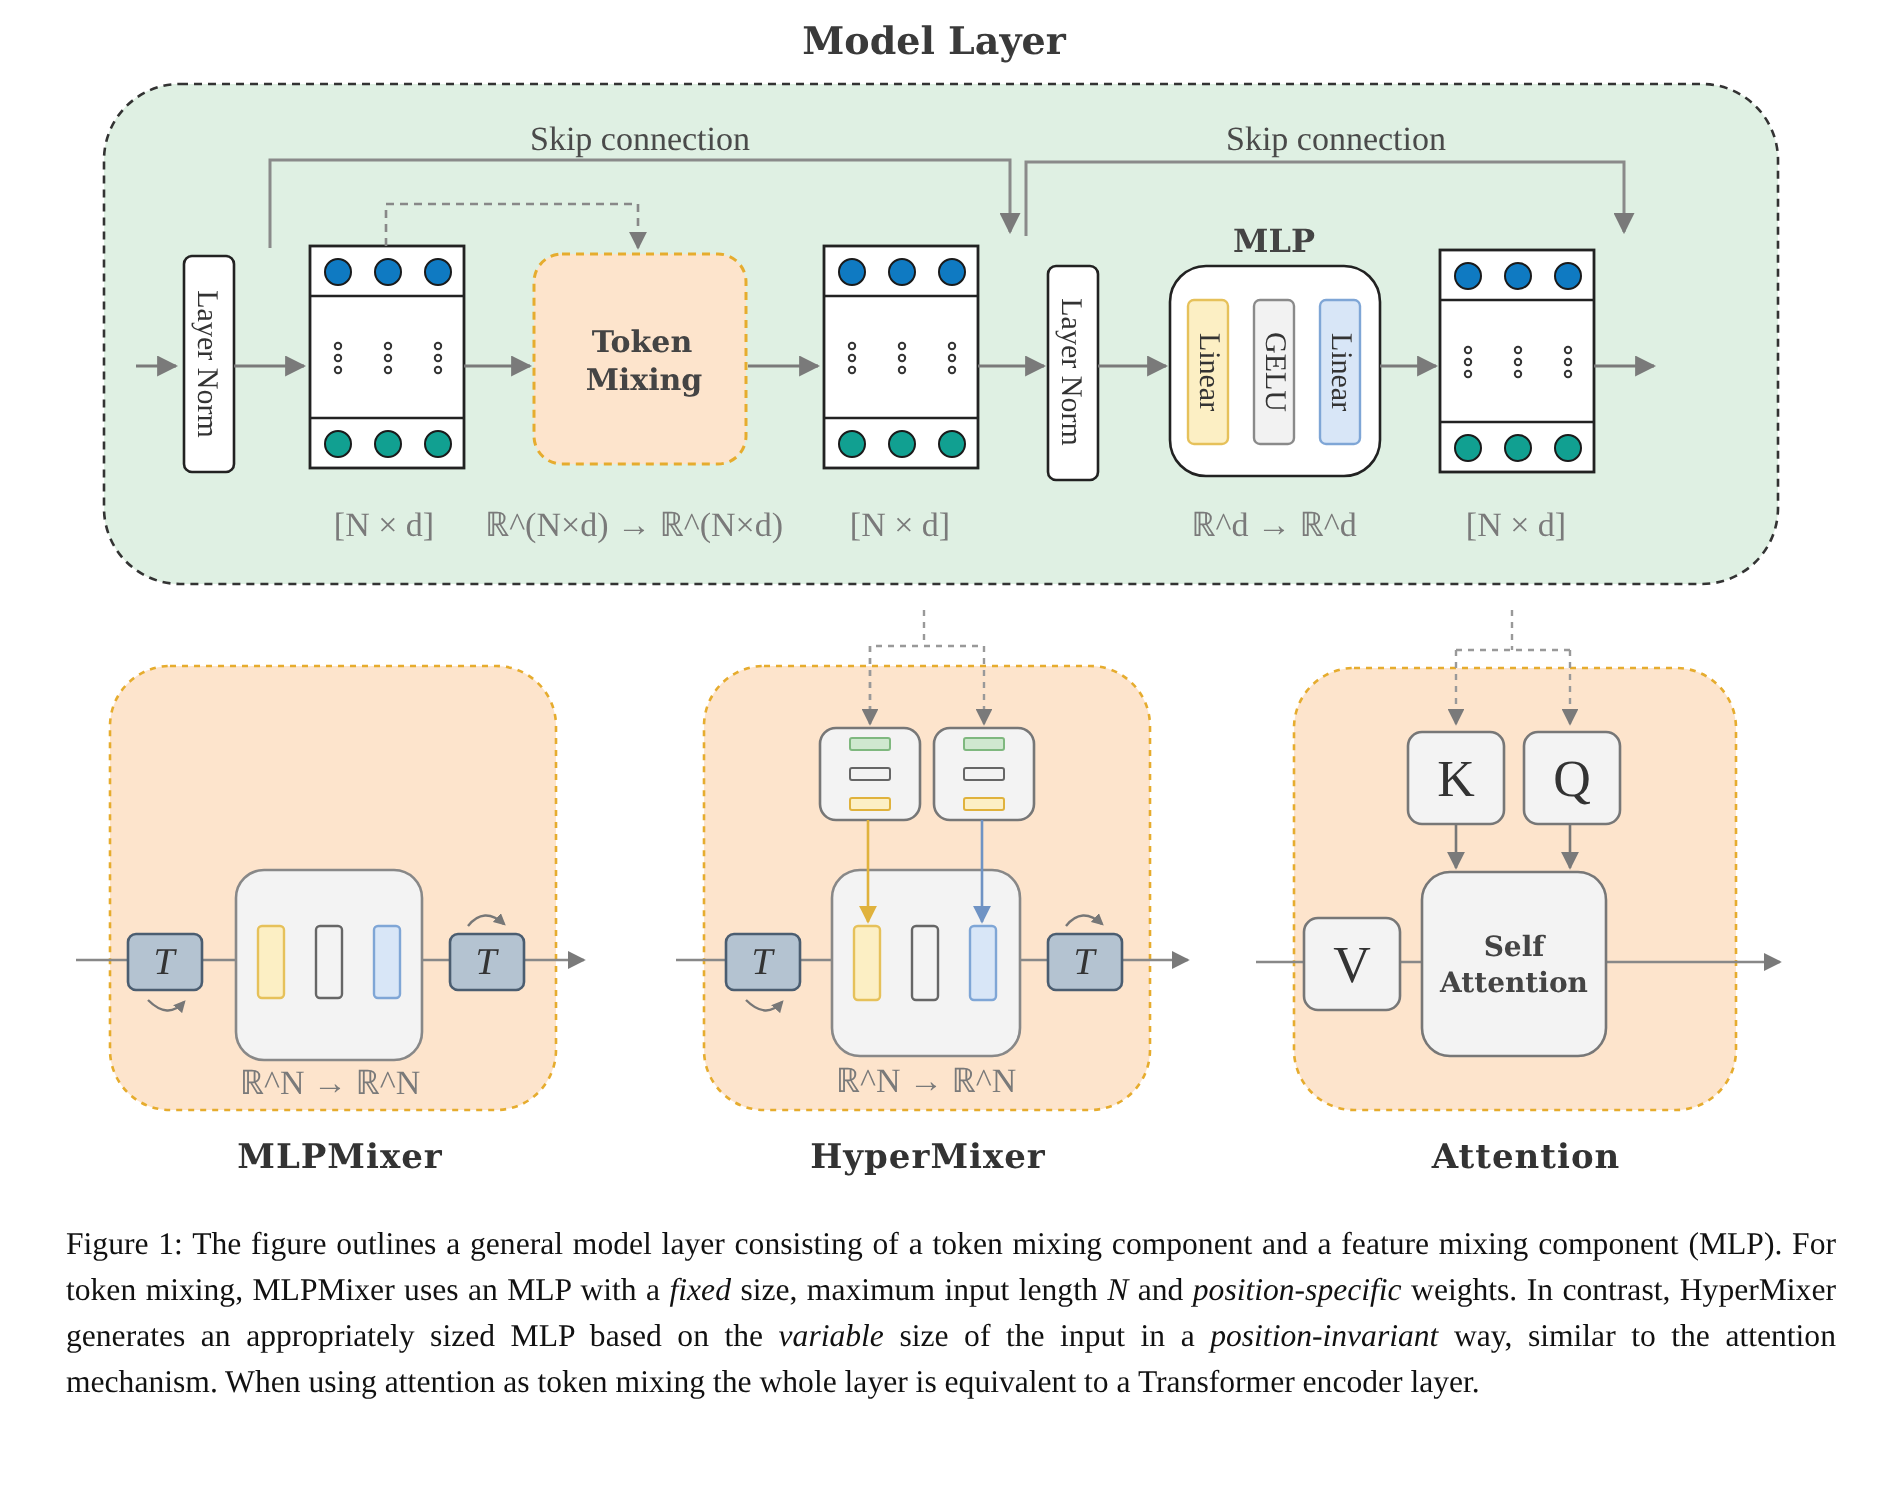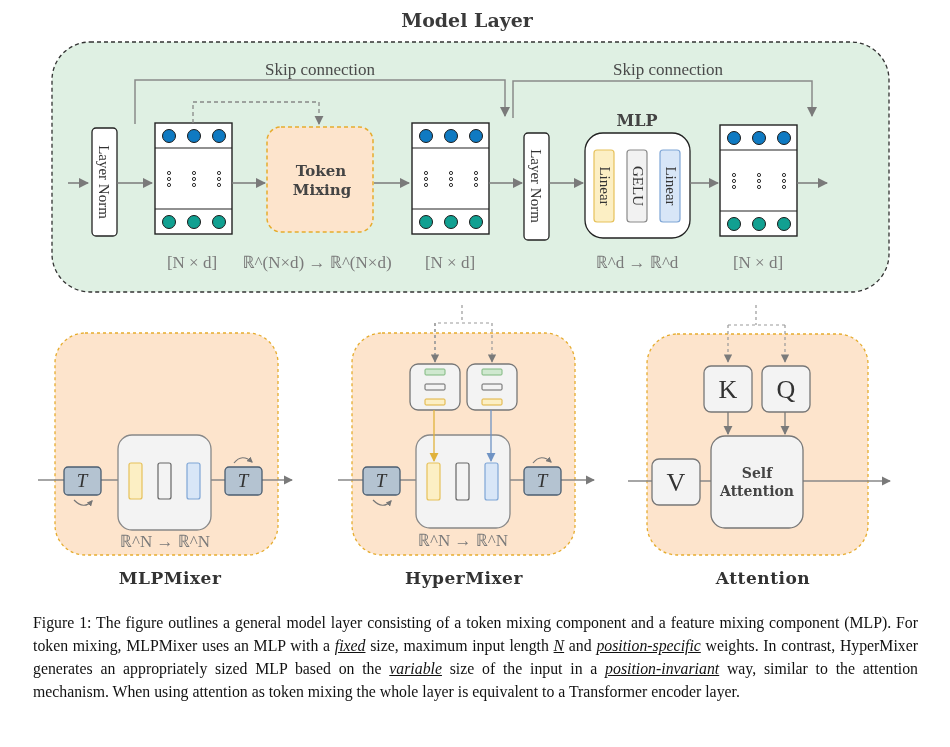--- a/index.html
+++ b/index.html
@@ -11,21 +11,21 @@
     .t-math { font-family: "Liberation Serif", serif; font-size: 17px; fill: #7a7a7a; }
     .t-rot { font-family: "Liberation Serif", serif; font-size: 15px; fill: #333; }
     .t-big { font-family: "Liberation Serif", serif; font-size: 26px; fill: #333; }
     .t-T { font-family: "Liberation Serif", serif; font-style: italic; font-size: 19px; fill: #333; }
     .t-sub { font-family: "DejaVu Serif", serif; font-weight: bold; font-size: 17px; fill: #333; letter-spacing: 0.5px; }
     #caption {
       position: absolute; left: 33px; top: 611px; width: 885px;
       font-family: "Liberation Serif", serif; font-size: 15.8px; line-height: 23px; color: #111;
       text-align: justify;
     }
-    #caption i { font-style: italic; text-decoration: underline; }
+    #caption i { font-style: italic; }
   </style>
 </head>
 <body>
 
 <svg id="diagram" viewBox="0 0 950 600" xmlns="http://www.w3.org/2000/svg">
   <defs>
     <marker id="arr" viewBox="0 0 10 10" refX="9" refY="5" markerWidth="7" markerHeight="7" orient="auto-start-reverse">
       <path d="M0,0 L10,5 L0,10 z" fill="#7a7a7a"></path>
     </marker>
     <marker id="arrY" viewBox="0 0 10 10" refX="9" refY="5" markerWidth="7" markerHeight="7" orient="auto">

